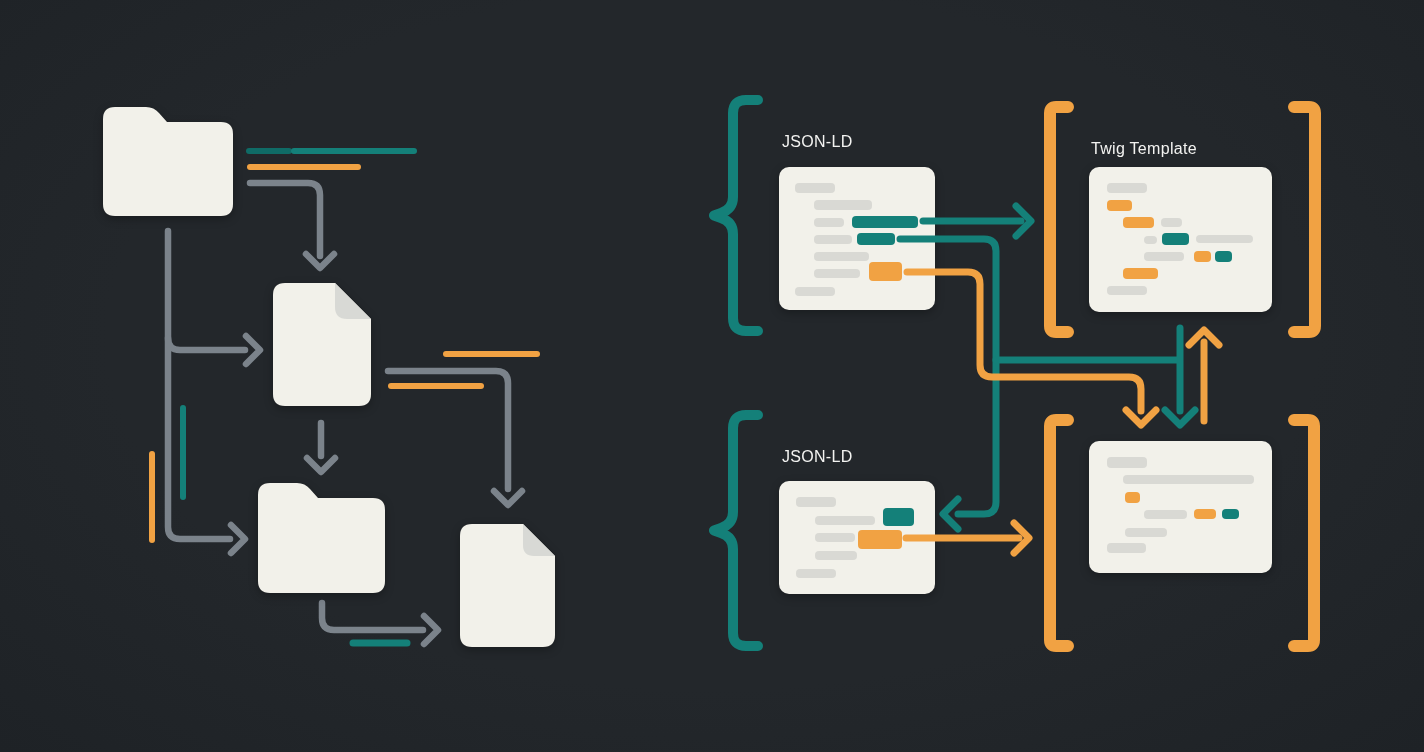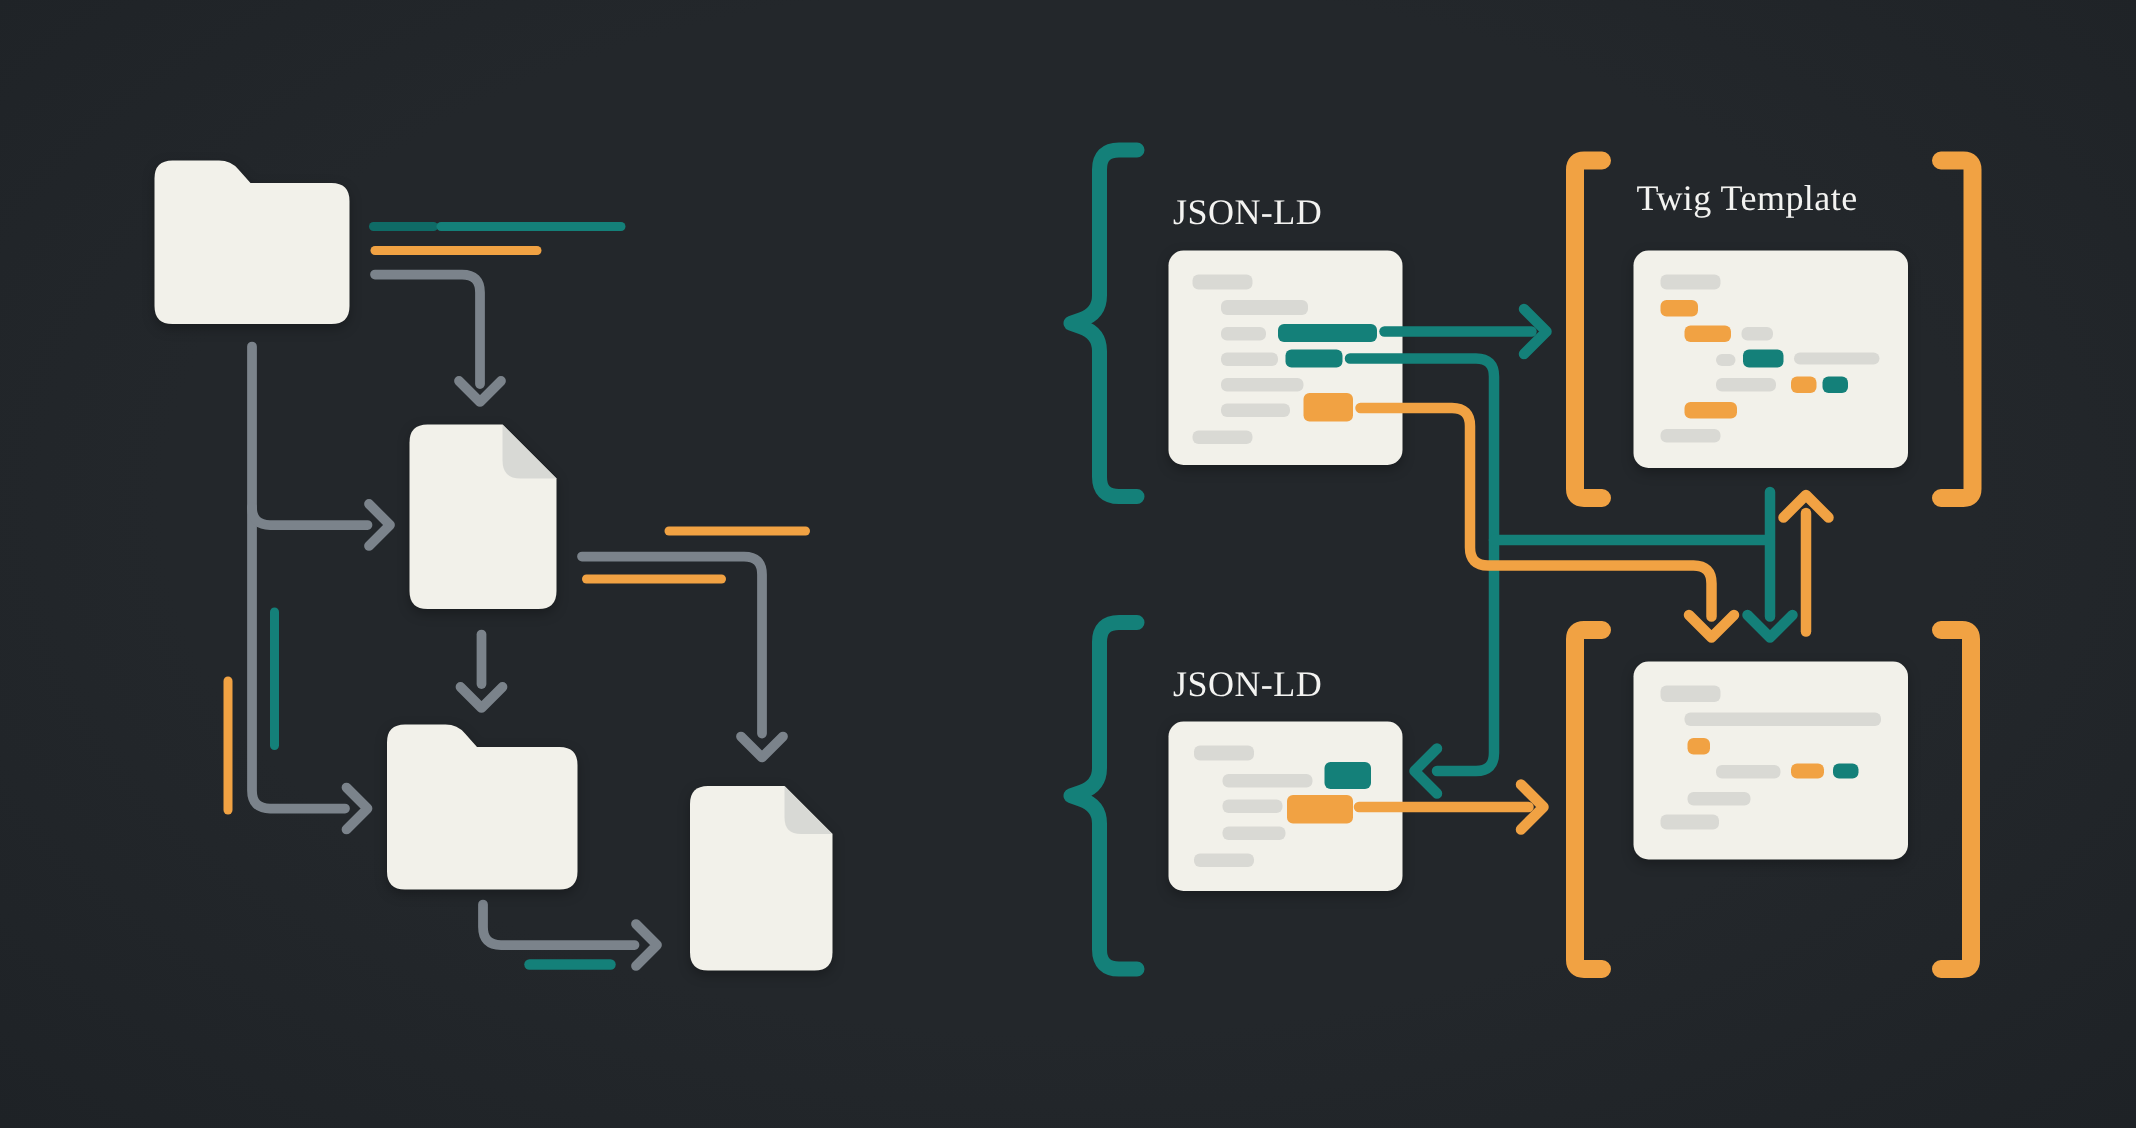--- a/index.html
+++ b/index.html
@@ -21,25 +21,25 @@
   .s-teal-dark{stroke:var(--c-teal_dark);}
   .s-orange{stroke:var(--c-orange);}
   .fill-card{fill:var(--c-card_bg);}
   .fill-gray{fill:var(--c-bar_gray);}
   .fill-teal{fill:var(--c-teal);}
   .fill-orange{fill:var(--c-orange);}
   .fill-icon{fill:var(--c-card_bg);}
   .fill-fold{fill:var(--c-doc_fold);}
   .shadow{filter:drop-shadow(0 3px 4px rgba(0,0,0,.28));}
   .diagram-label{
-    position:absolute;color:var(--c-text);font-size:24px;line-height:26px;
-    letter-spacing:.3px;white-space:nowrap;font-family:Liberation Serif, serif;
+    position:absolute;color:var(--c-text);font-size:16px;line-height:26px;
+    letter-spacing:.3px;white-space:nowrap;
   }
   #label-jsonld-top{left:782px;top:129px;}
-  #label-twig{left:1091px;top:120px;}
+  #label-twig{left:1091px;top:136px;}
   #label-jsonld-bottom{left:782px;top:444px;}
 </style>
 </head>
 <body>
 
 <svg width="1424" height="752" viewBox="0 0 1424 752">
 
   <g>
 
     <g class="ln s-gray" stroke-width="6.5">

